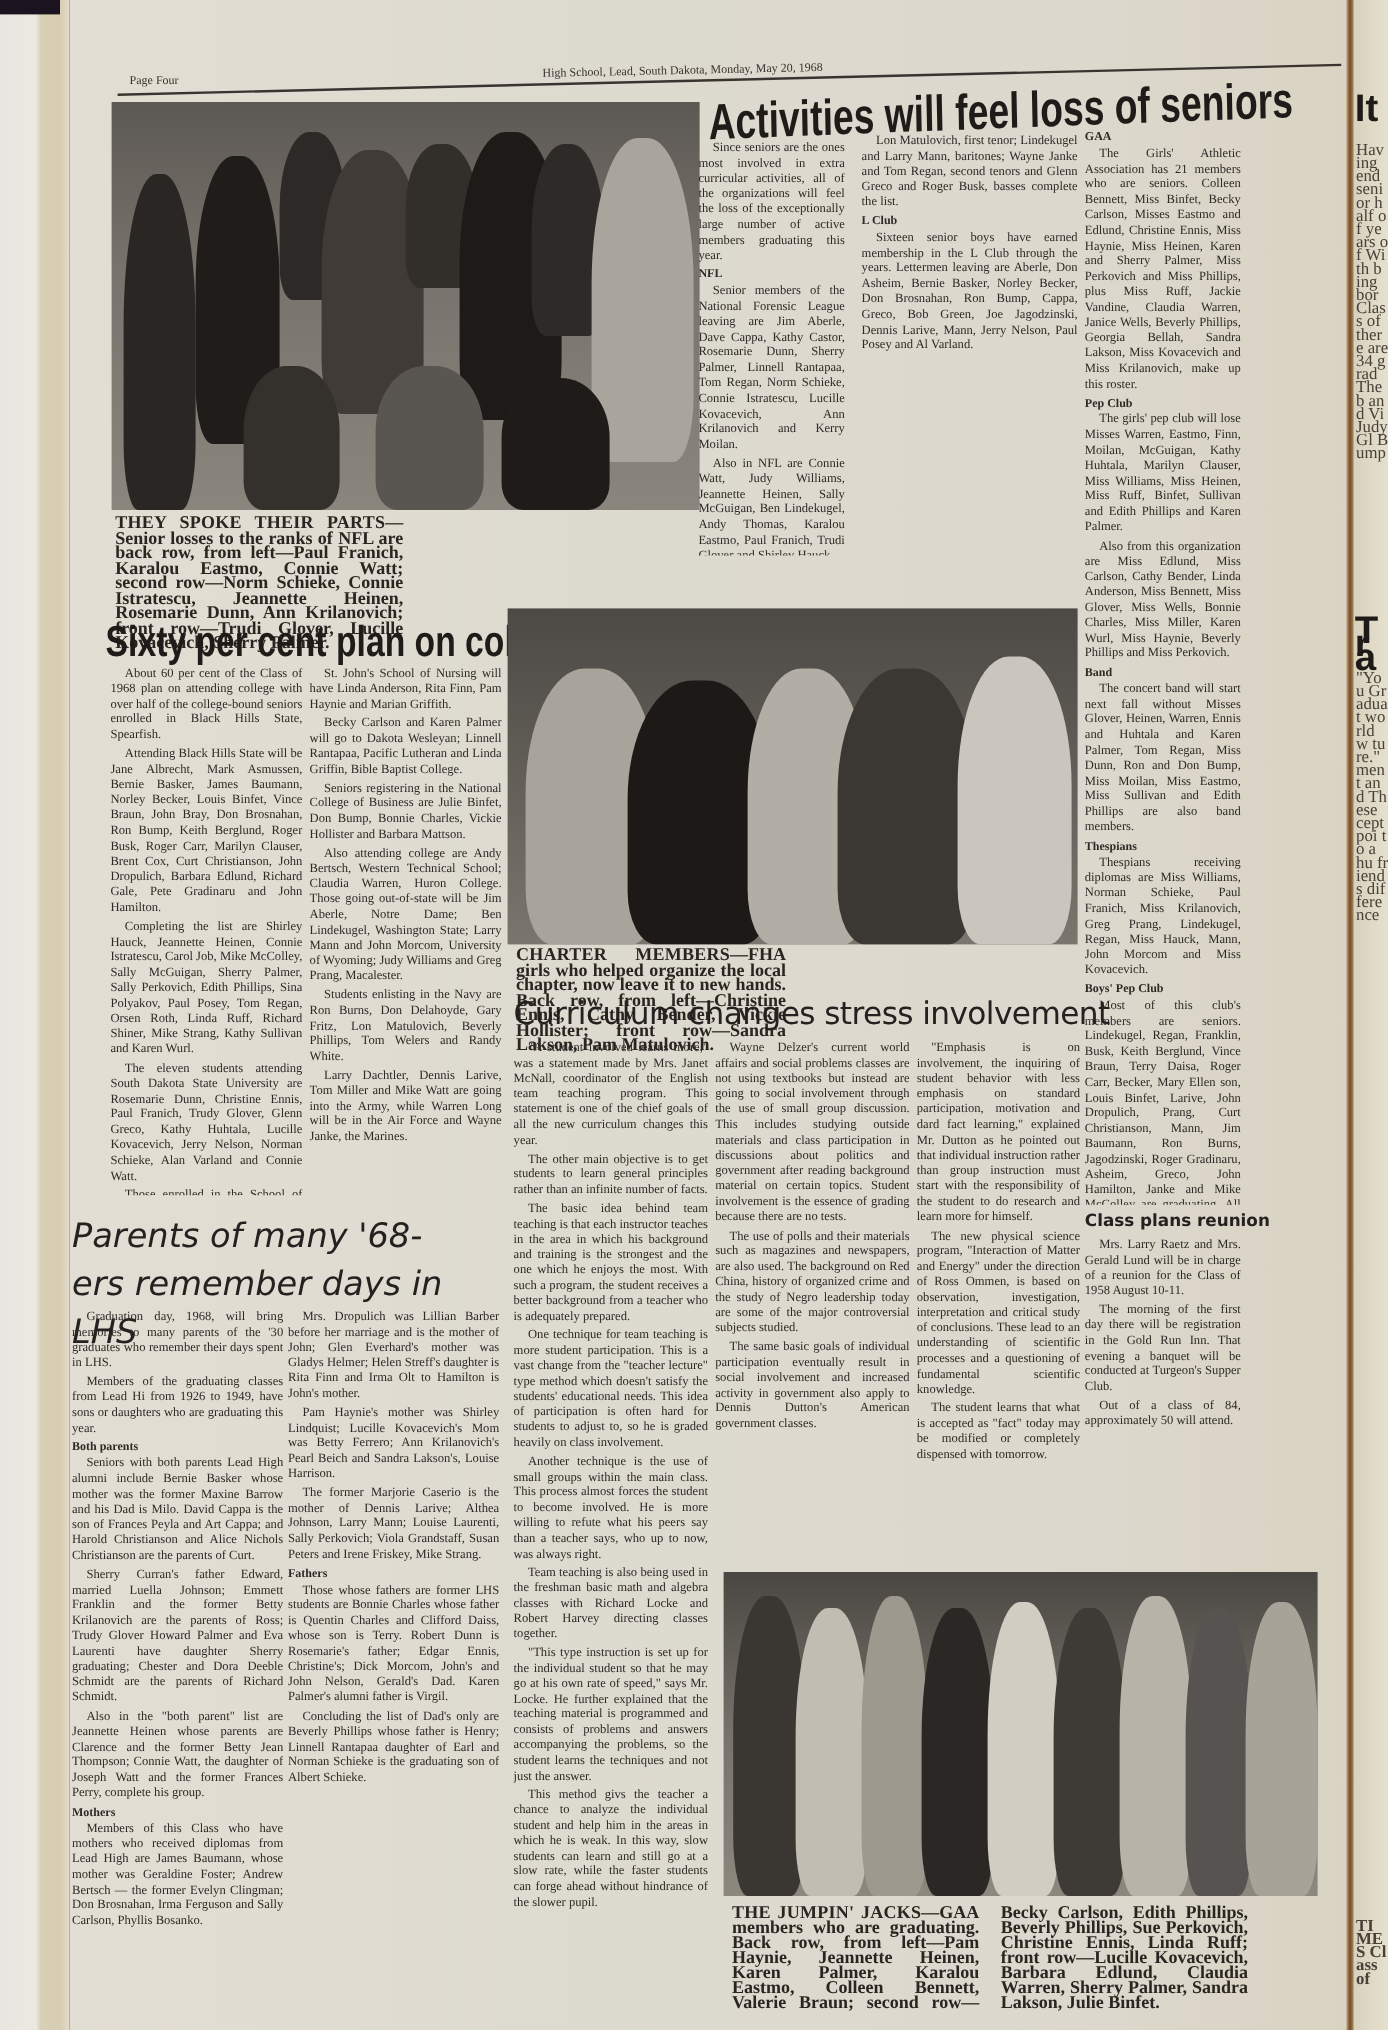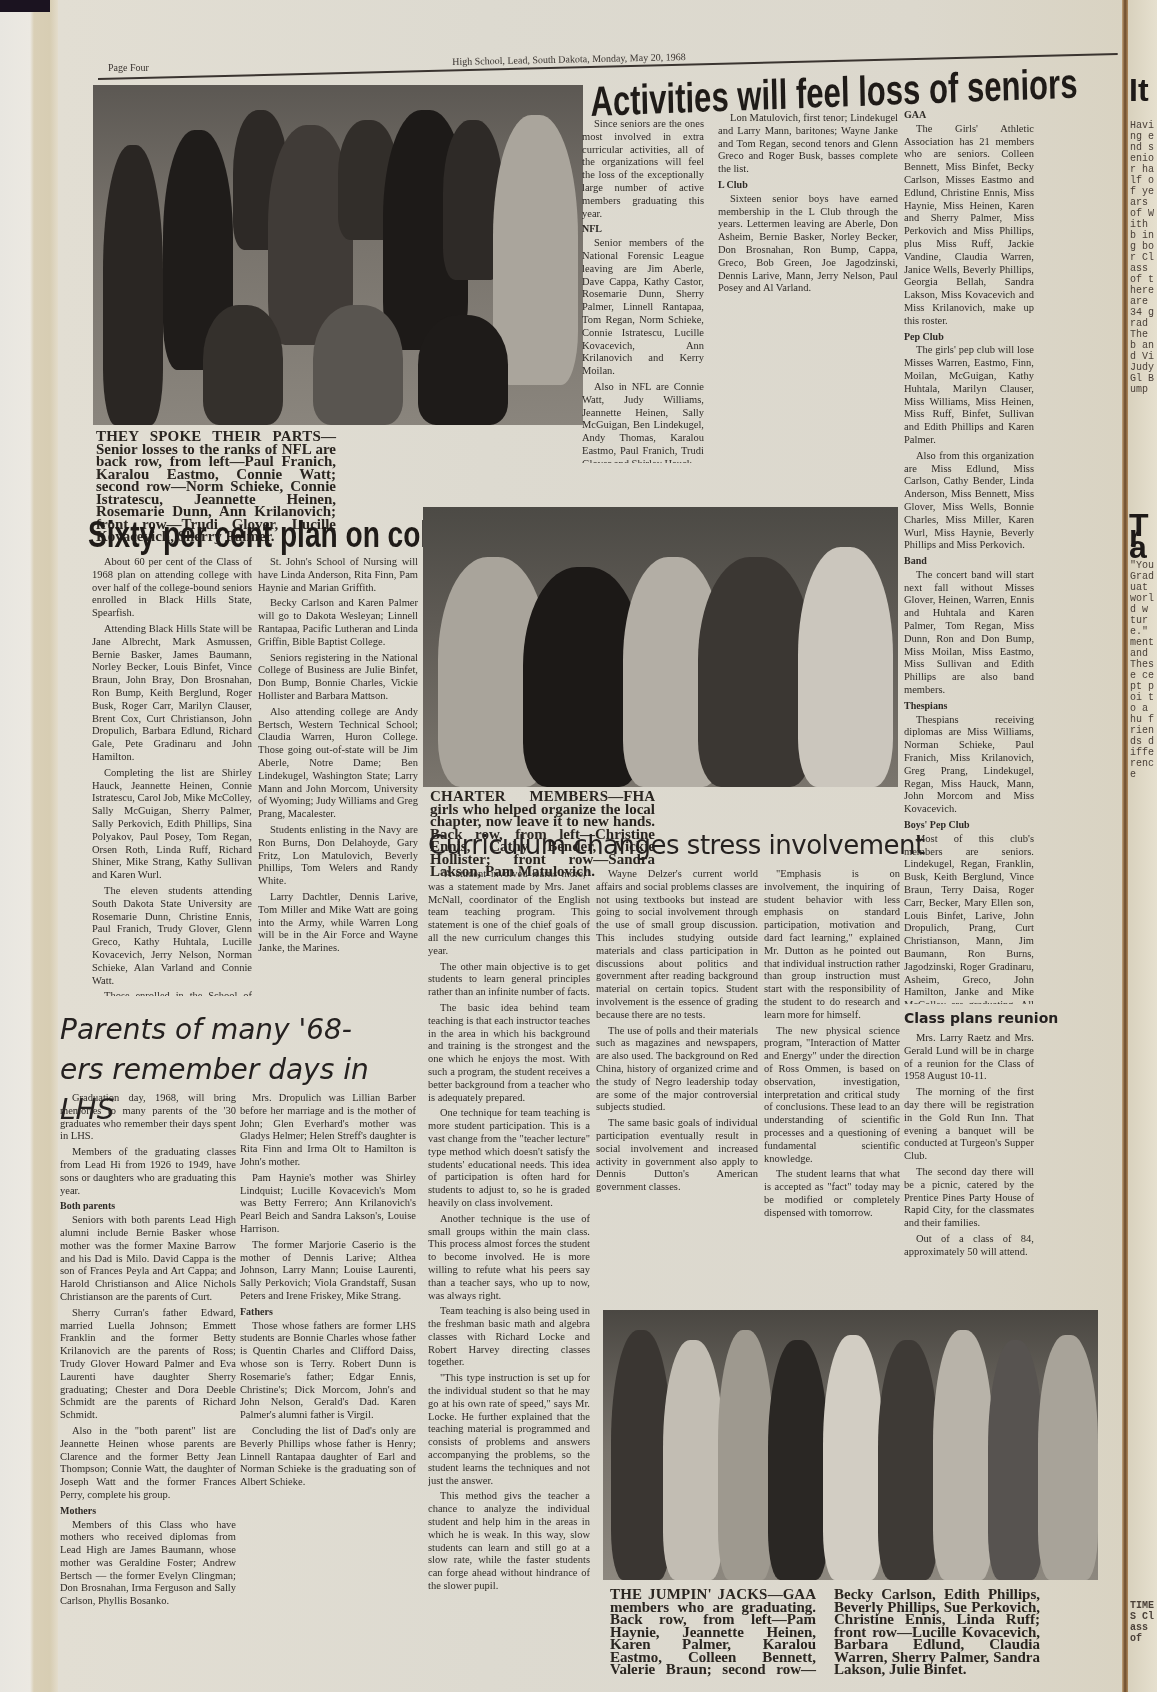--- a/index.html
+++ b/index.html
@@ -3,21 +3,21 @@
 <meta charset="utf-8">
 <style>
 *{box-sizing:border-box;margin:0;padding:0}
 html,body{width:1157px;height:1692px;overflow:hidden;background:#2a1a1a}
 body{position:relative;font-family:"DejaVu Serif",serif;color:#2a2724}
 .spine{position:absolute;left:0;top:0;width:58px;height:1692px;background:linear-gradient(90deg,#e8e6e0 0,#ece9e2 30px,#d9cfb6 34px,#d7cdb3 50px,#e3dccb 58px)}
 .spine-top{position:absolute;left:0;top:0;width:50px;height:12px;background:#1b1320}
 .page{position:absolute;left:58px;top:0;width:1070px;height:1692px;background:linear-gradient(90deg,#e2ded3 0,#dddad0 40%,#dcd8cd 80%,#d9d3c2 100%)}
 .gutter{position:absolute;left:1122px;top:0;width:6px;height:1692px;background:linear-gradient(90deg,#c4a47a,#6b4a2a,#b08a5c)}
 .nextpage{position:absolute;left:1128px;top:0;width:29px;height:1692px;background:linear-gradient(90deg,#d8d1bd,#e6e0cf);overflow:hidden}
-.nextpage .frag{position:absolute;font-family:Liberation Mono, monospace;font-size:10px;color:#4a4038;left:2px;line-height:11px;width:27px;word-break:break-all}
+.nextpage .frag{position:absolute;font-family:Liberation Serif, serif;font-size:14px;color:#4a4038;left:2px;line-height:11px;width:27px;word-break:break-all}
 .nextpage .big{font-family:"Liberation Sans",sans-serif;font-weight:bold;font-size:32px;color:#1e1a18;left:1px}
 .abs{position:absolute}
 .folio{font-family:"Liberation Serif",serif;font-size:10px;color:#3a3430}
 .rule{position:absolute;height:2px;background:#3a3430}
 .photo{position:absolute;overflow:hidden;background:#6f6a63}
 .photo .fig{position:absolute;border-radius:45% 45% 20% 20%}
 .cap{position:absolute;font-family:"Liberation Serif",serif;font-size:15px;line-height:12.5px;font-weight:bold;color:#2a2520;text-align:justify}
 .cap b{font-weight:900;letter-spacing:.2px}
 .head-cond{position:absolute;font-family:"Liberation Sans",sans-serif;font-weight:bold;color:#1f1b18;transform-origin:left top;white-space:nowrap}
 .head-round{position:absolute;font-family:"DejaVu Sans",sans-serif;color:#252120;white-space:nowrap}
@@ -80,21 +80,20 @@
     <p>Thespians receiving diplomas are Miss Williams, Norman Schieke, Paul Franich, Miss Krilanovich, Greg Prang, Lindekugel, Regan, Miss Hauck, Mann, John Morcom and Miss Kovacevich.</p>
     <div class="sub">Boys' Pep Club</div>
     <p>Most of this club's members are seniors. Lindekugel, Regan, Franklin, Busk, Keith Berglund, Vince Braun, Terry Daisa, Roger Carr, Becker, Mary Ellen son, Louis Binfet, Larive, John Dropulich, Prang, Curt Christianson, Mann, Jim Baumann, Ron Burns, Jagodzinski, Roger Gradinaru, Asheim, Greco, John Hamilton, Janke and Mike McColley are graduating. All the officers — Randy White, president; Thomas, vice-president and Mark Asmussen, secretary are also seniors.</p>
 
   </div>
 
   <div class="sec-head" style="left:846px;top:1010px">Class plans reunion</div>
   <div class="col" style="left:846px;top:1032px;width:130px;height:270px">
     <p>Mrs. Larry Raetz and Mrs. Gerald Lund will be in charge of a reunion for the Class of 1958 August 10-11.</p>
     <p>The morning of the first day there will be registration in the Gold Run Inn. That evening a banquet will be conducted at Turgeon's Supper Club.</p>
-    <p>The second day there will be a picnic, catered by the Prentice Pines Party House of Rapid City, for the classmates and their families.</p>
     <p>Out of a class of 84, approximately 50 will attend.</p>
   </div>
 
   <div class="head-cond" style="left:30px;top:514px;font-size:36px;transform:scaleX(.78)">Sixty per cent  plan on college</div>
   <div class="col" style="left:34px;top:556px;width:160px;height:440px">
     <p>About 60 per cent of the Class of 1968 plan on attending college with over half of the college-bound seniors enrolled in Black Hills State, Spearfish.</p>
     <p>Attending Black Hills State will be Jane Albrecht, Mark Asmussen, Bernie Basker, James Baumann, Norley Becker, Louis Binfet, Vince Braun, John Bray, Don Brosnahan, Ron Bump, Keith Berglund, Roger Busk, Roger Carr, Marilyn Clauser, Brent Cox, Curt Christianson, John Dropulich, Barbara Edlund, Richard Gale, Pete Gradinaru and John Hamilton.</p>
     <p>Completing the list are Shirley Hauck, Jeannette Heinen, Connie Istratescu, Carol Job, Mike McColley, Sally McGuigan, Sherry Palmer, Sally Perkovich, Edith Phillips, Sina Polyakov, Paul Posey, Tom Regan, Orsen Roth, Linda Ruff, Richard Shiner, Mike Strang, Kathy Sullivan and Karen Wurl.</p>
     <p>The eleven students attending South Dakota State University are Rosemarie Dunn, Christine Ennis, Paul Franich, Trudy Glover, Glenn Greco, Kathy Huhtala, Lucille Kovacevich, Jerry Nelson, Norman Schieke, Alan Varland and Connie Watt.</p>
     <p>Those enrolled in the School of Mines are Don Asheim, Dave Cappa, Kerry Moilan and Joe Jagodzinski.</p>

